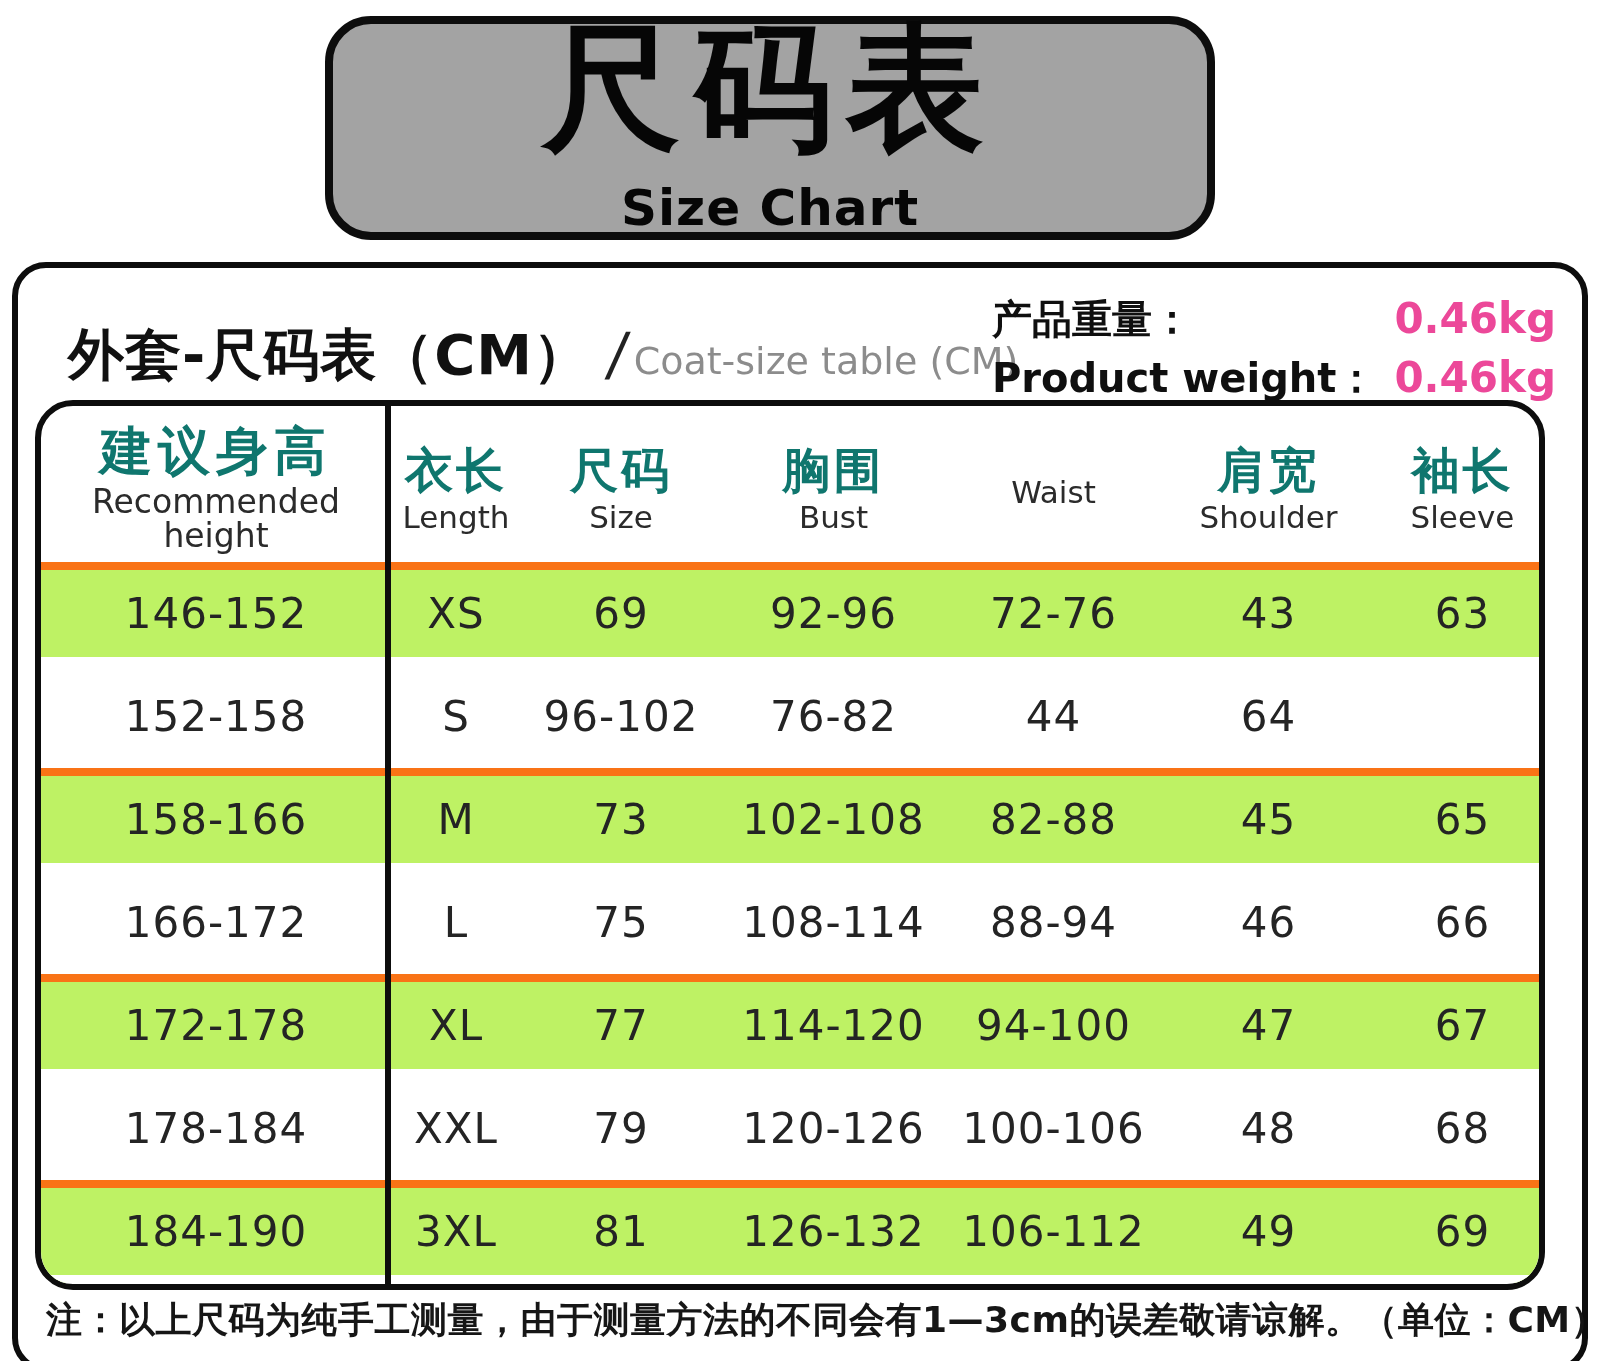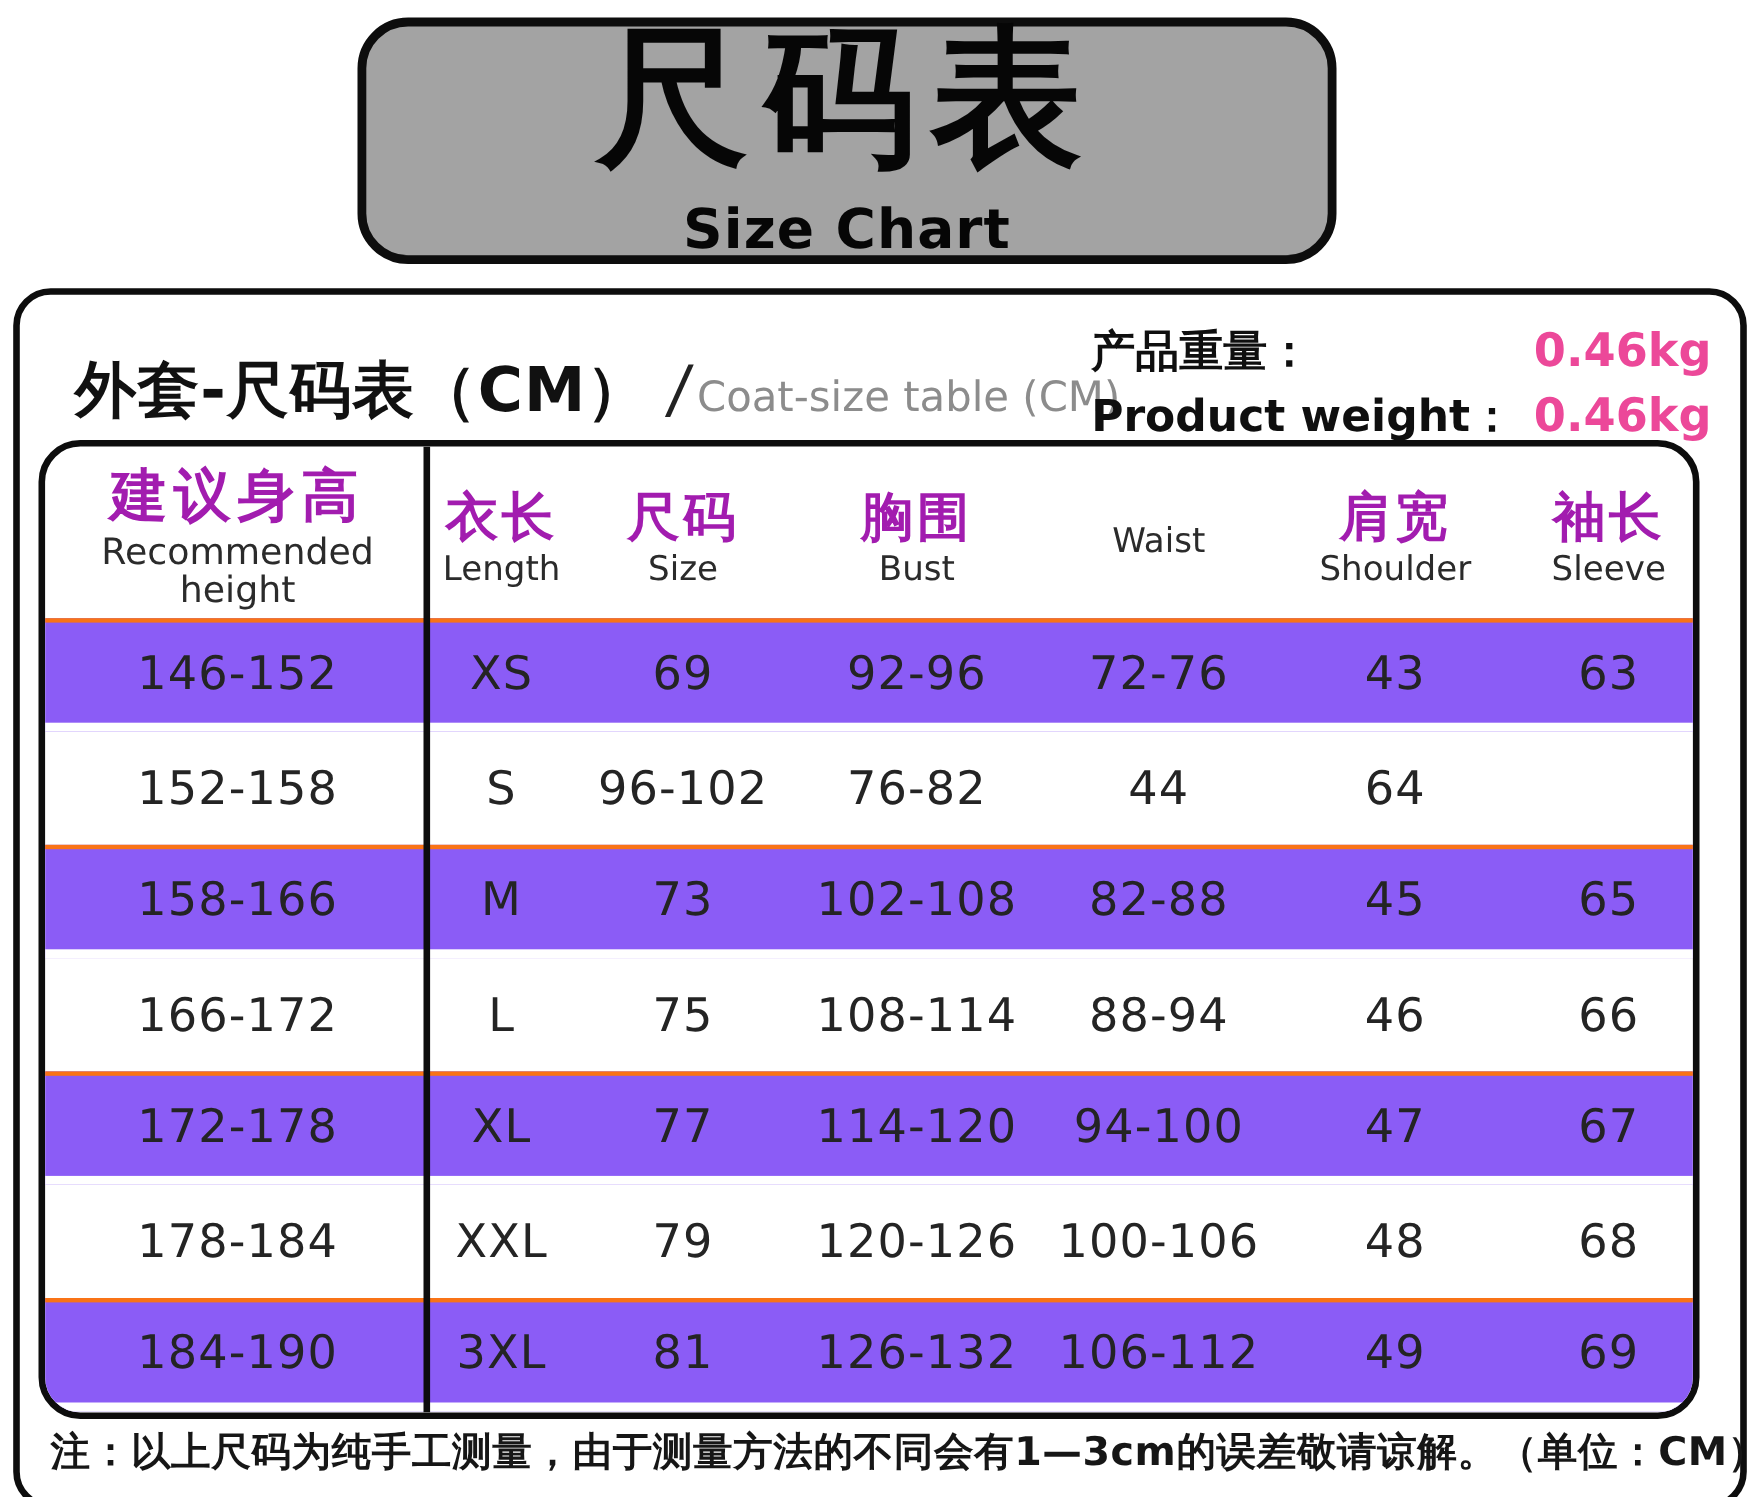--- a/index.html
+++ b/index.html
@@ -67,34 +67,34 @@
   .col-divider {
     position: absolute; left: 344px; top: 0; bottom: 0; width: 6px;
     background: #0d0d0d;
   }
   .thead {
     display: grid;
     grid-template-columns: 350px 130px 200px 225px 215px 215px 173px;
     height: 156px; align-items: center;
   }
   .thcell { text-align: center; line-height: 1.05; padding-top: 10px; }
-  .th-zh { display: block; font-size: 48px; font-weight: 800; color: #a21caf; letter-spacing: 3px; }
+  .th-zh { display: block; font-size: 48px; font-weight: 800; color: #0f766e; letter-spacing: 3px; }
   .th-en { display: block; font-size: 31px; font-weight: 500; color: #2b2b2b; margin-top: 6px; }
   .thcell.first .th-zh { font-size: 52px; letter-spacing: 6px; }
   .thcell.first .th-en { font-size: 33px; }
 
   .trow {
     display: grid;
     grid-template-columns: 350px 130px 200px 225px 215px 215px 173px;
     height: 103px; align-items: center;
     box-sizing: border-box;
   }
   .trow.stripe {
-    background: #8b5cf6;
-    border-top: 4px solid #f97316; border-bottom: 8px solid #ffffff;
+    background: #bef264;
+    border-top: 8px solid #f97316; border-bottom: 8px solid #ffffff;
   }
   .tcell {
     text-align: center; font-size: 42px; font-weight: 500; color: #242424;
     letter-spacing: 1px;
   }
 
   
   .footnote {
     position: absolute; left: 46px; top: 1296px; width: 1510px;
     font-size: 36px; font-weight: 700; color: #161616;

